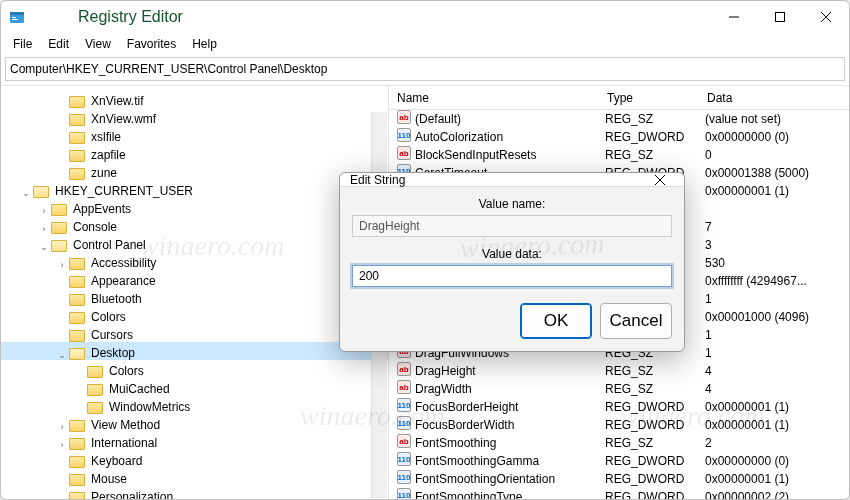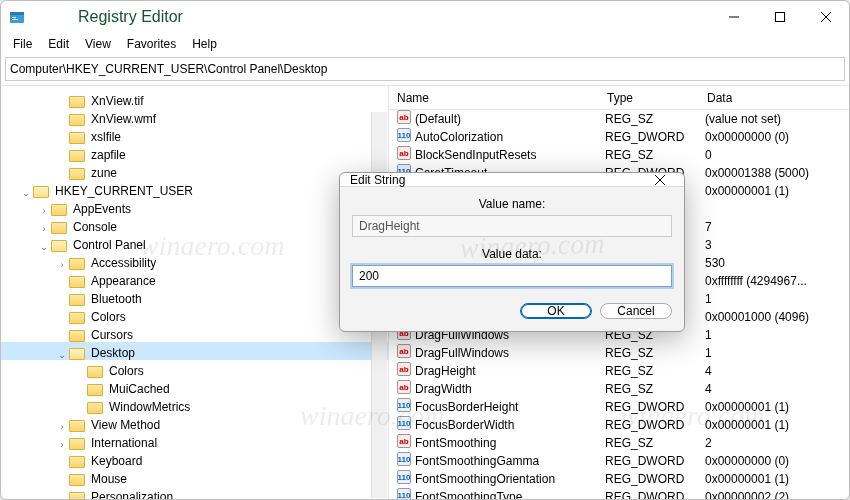--- a/index.html
+++ b/index.html
@@ -47,21 +47,21 @@
 
 .dialog { position: absolute; left: 339px; top: 172px; width: 346px; background: #f3f3f3; border: 1px solid #9a9a9a; border-radius: 6px; box-shadow: 0 8px 30px rgba(0,0,0,.3); font-size: 12px; display:flex; flex-direction:column;}
 .dlg-title { height: 14px; display: flex; align-items: center; padding: 0 10px; background:#fff; border-radius:6px 6px 0 0; border-bottom:1px solid #ddd;}
 .dlg-title span { flex:1; font-size:12px; }
 .dlg-close { width: 28px; height: 28px; display:flex; align-items:center; justify-content:center; font-size:13px;}
 .dlg-body { padding: 10px 12px 6px 12px; }
 .dlg-label { margin-bottom: 4px; text-align: center; }
 .dlg-static { background: #fff; border: 1px solid #ccc; padding: 3px 6px; margin-bottom: 10px; color:#555; background:#f7f7f7;}
 .dlg-input { width: 100%; border: 1px solid #7a9fd4; padding: 3px 6px; outline: 2px solid rgba(0,103,192,.25); font-size:12px;}
 .dlg-buttons { display: flex; justify-content: flex-end; gap: 8px; padding: 10px 12px 12px; }
-.dlg-btn { min-width: 72px; height: 16px; border: 1px solid #adadad; background: #fdfdfd; border-radius: 11px; font-size: 12px; }
+.dlg-btn { min-width: 72px; height: 36px; border: 1px solid #adadad; background: #fdfdfd; border-radius: 4px; font-size: 17px; }
 .dlg-btn.default { border-color: #0067c0; box-shadow: 0 0 0 1px #0067c0 inset;}
 
 .watermark { position:absolute; color: rgba(0,0,0,.08); font-size: 28px; font-style: italic; pointer-events:none; font-family: Georgia, serif;}
 .wm1 { left: 140px; top: 230px; }
 .wm2 { left: 460px; top: 230px; transform: rotate(-2deg);}
 .wm3 { left: 300px; top: 400px; }
 .wm4 { left: 620px; top: 400px; }
 
 .scrollbar-v { position:absolute; right:1px; top:26px; bottom:1px; width:16px; background:#f0f0f0; border-left:1px solid #e0e0e0;}
 .scroll-thumb { position:absolute; left:2px; right:2px; background:#c0c0c0; border-radius:2px;}

